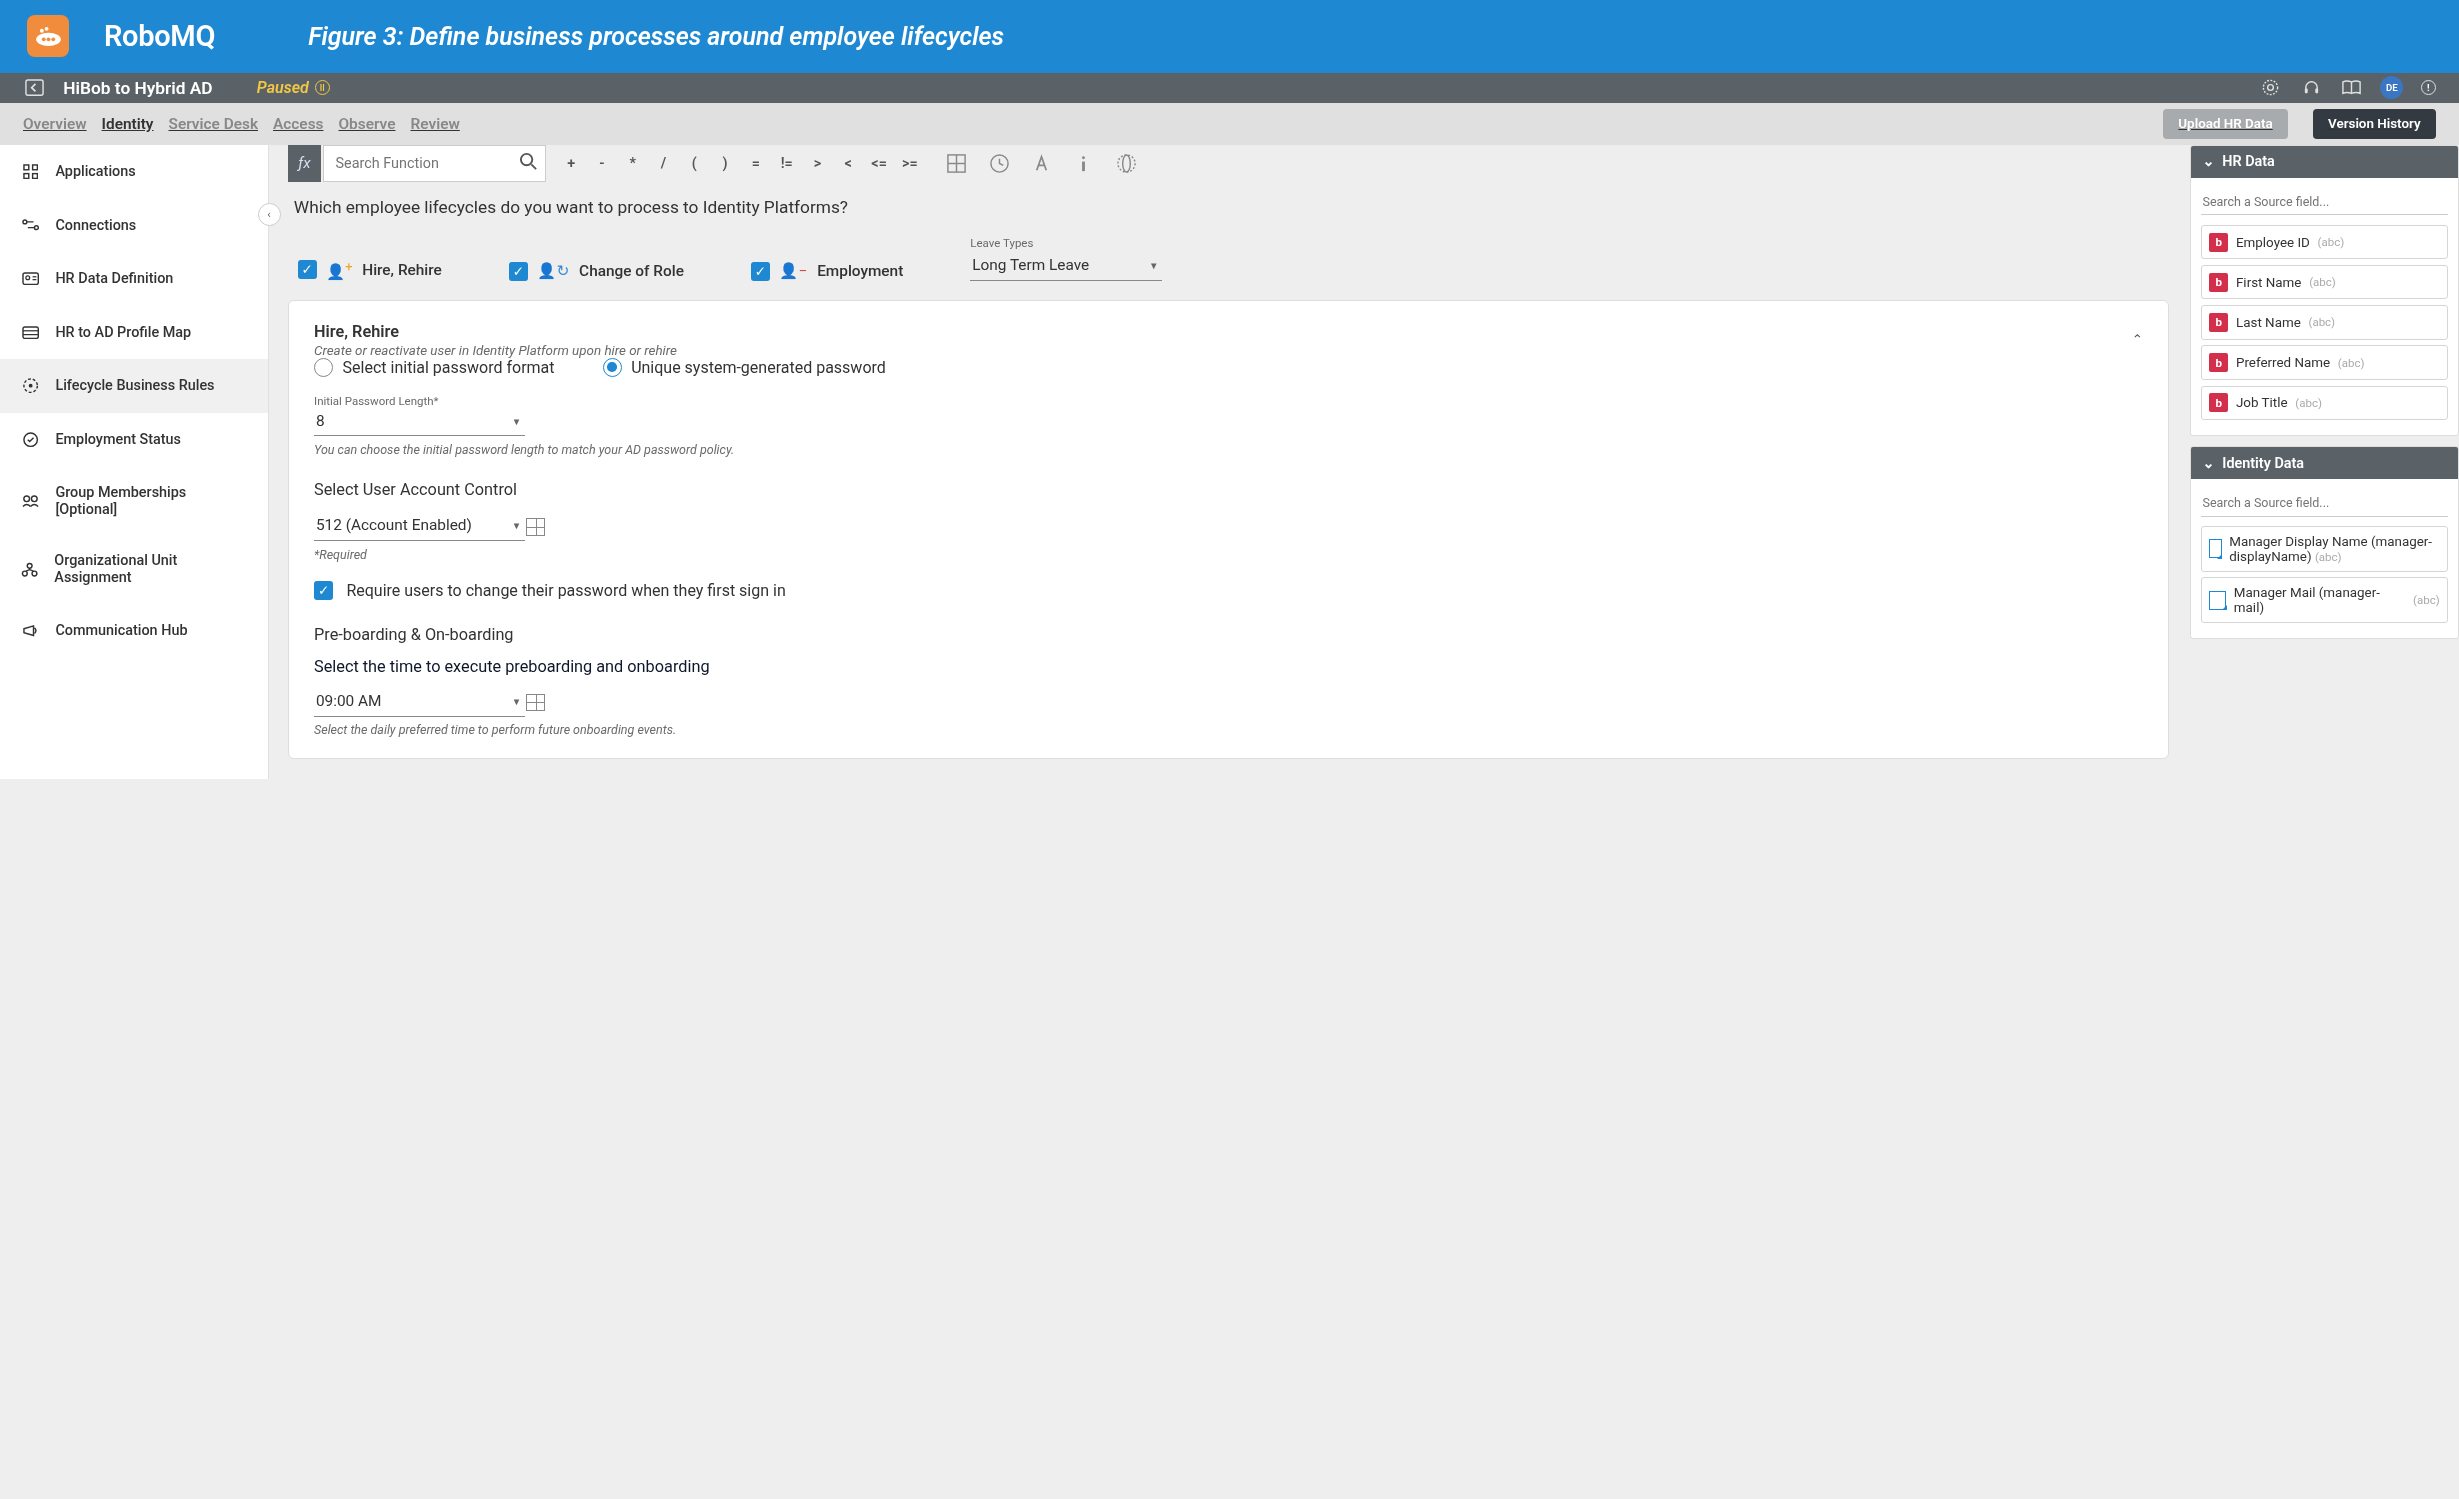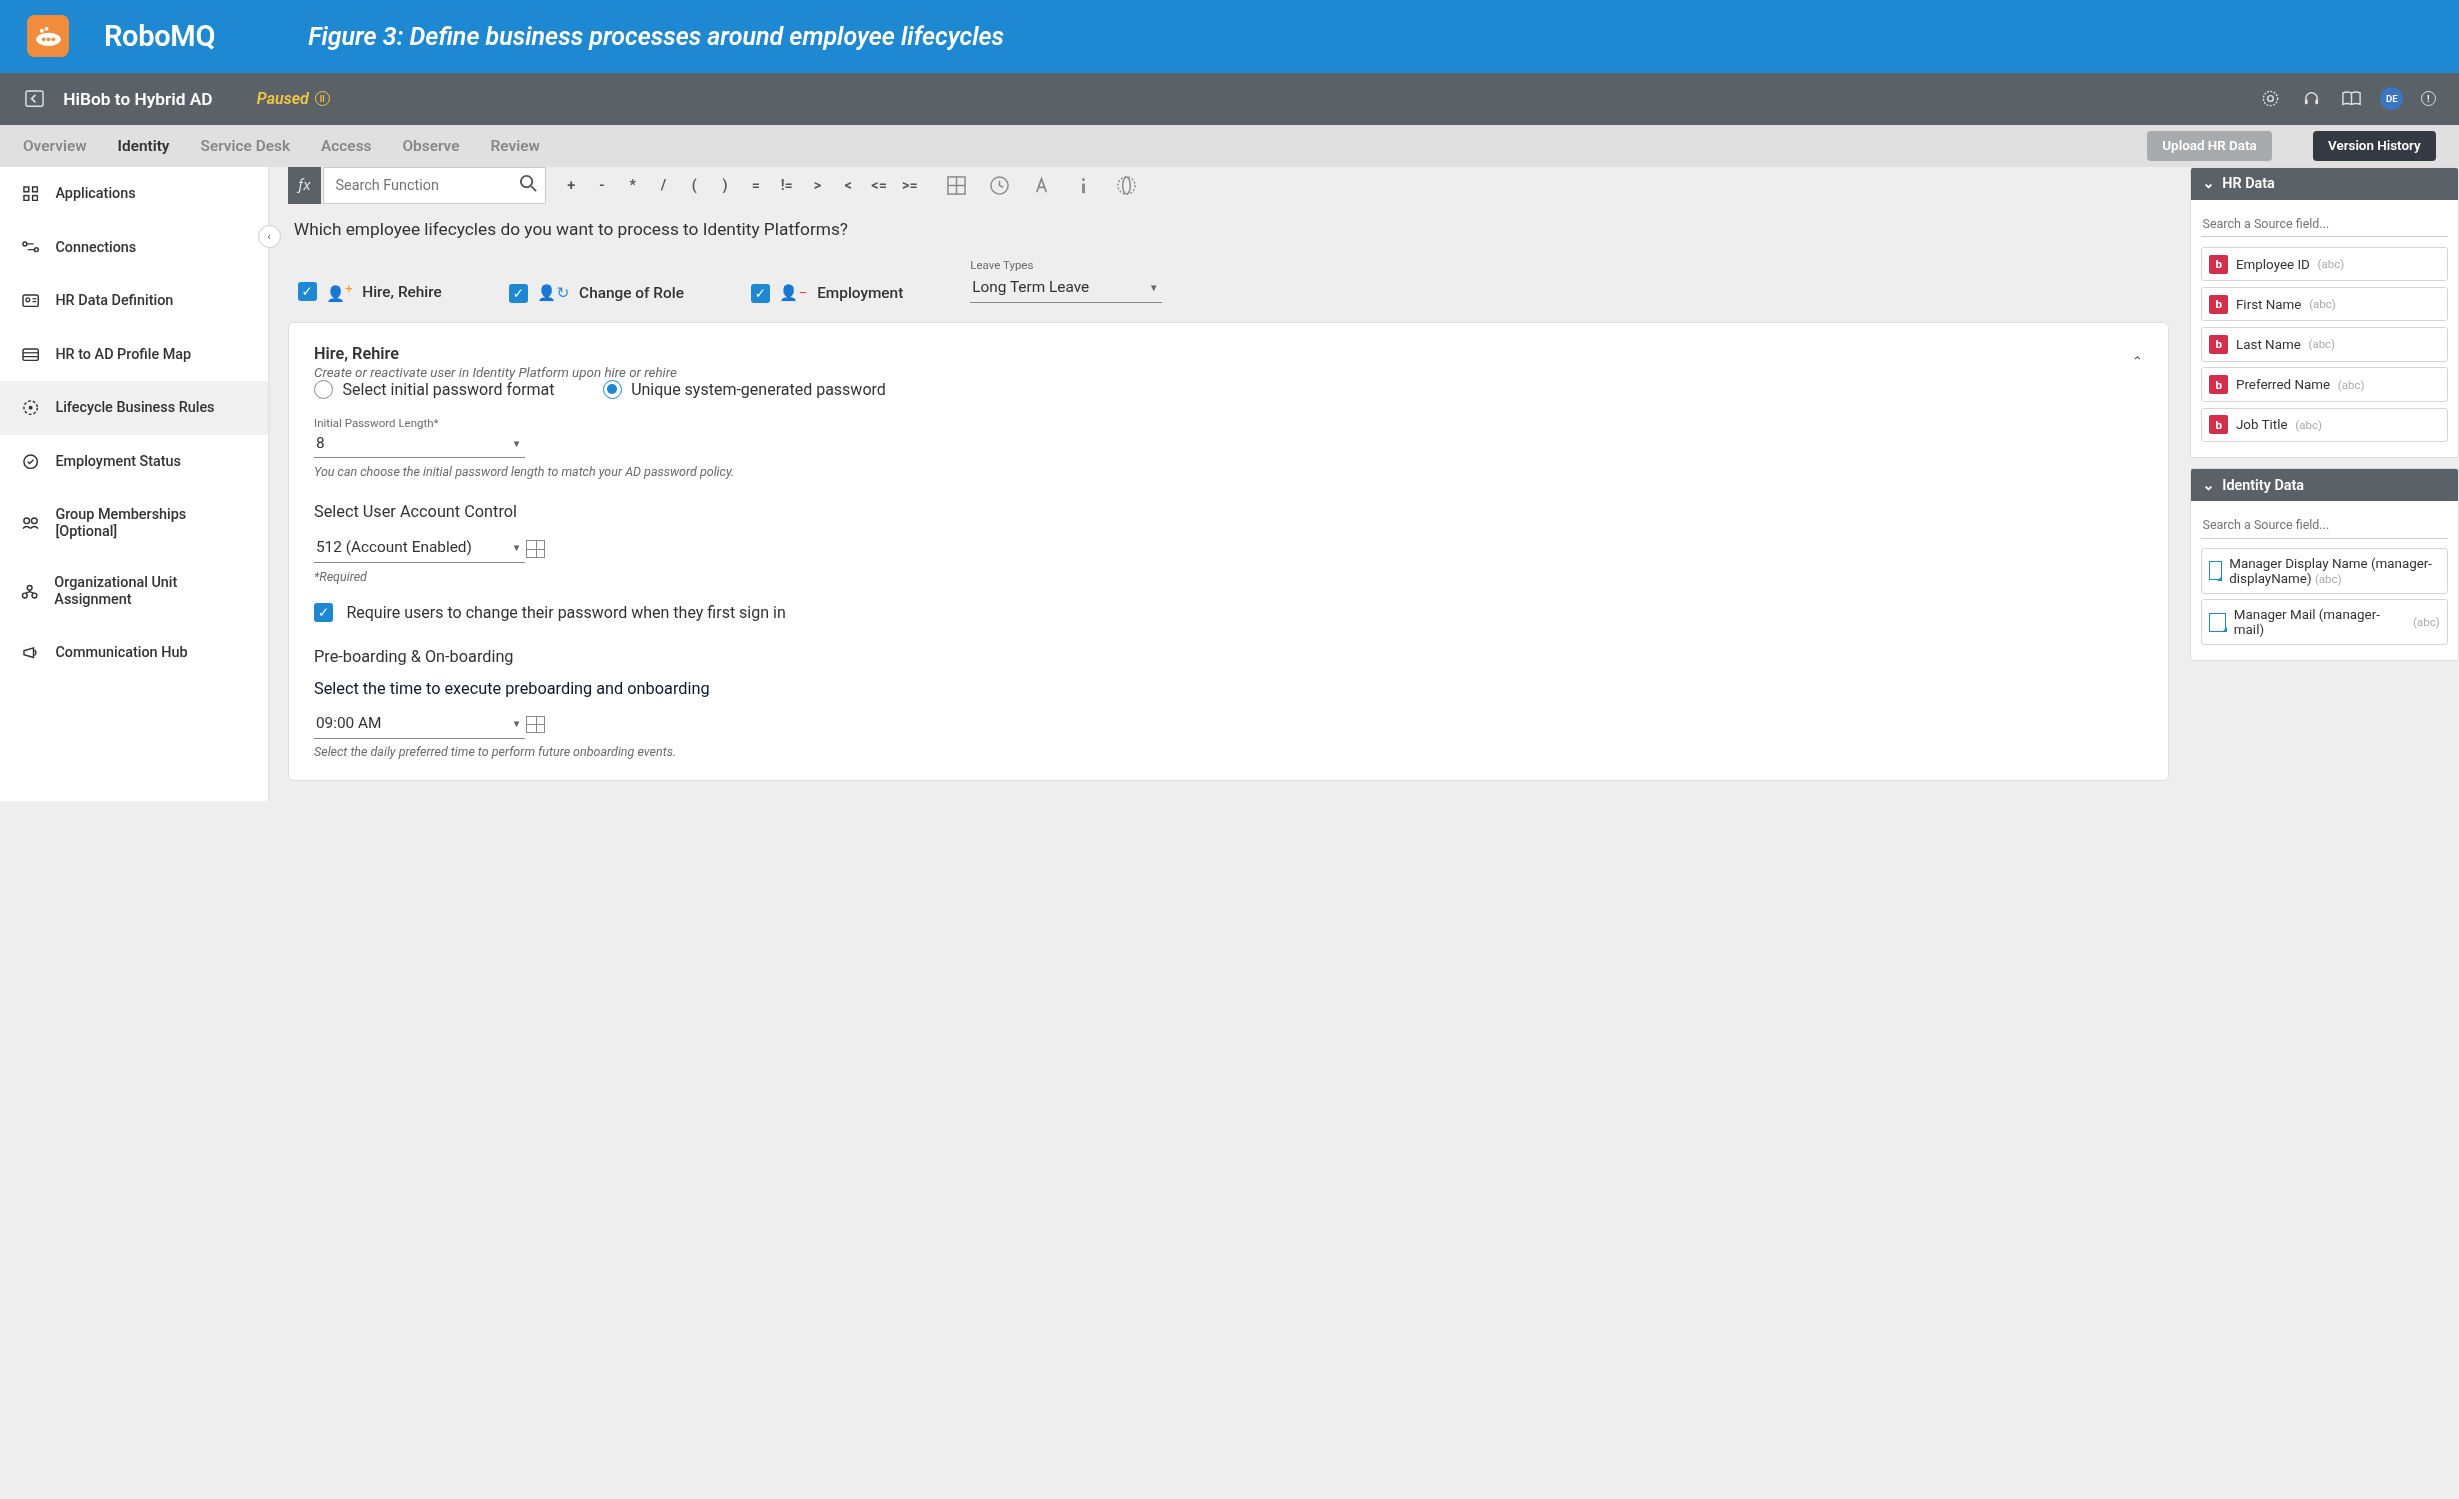--- a/index.html
+++ b/index.html
@@ -4,31 +4,31 @@
 <style>
 * { box-sizing: border-box; margin: 0; padding: 0; font-family: -apple-system, BlinkMacSystemFont, "Segoe UI", Roboto, Helvetica, Arial, sans-serif; }
 body { background: #eeeeee; color: #333; }
 
 .top-banner { background: #1e88d2; color: #fff; padding: 15.4px 27px; display: flex; align-items: center; gap: 35px; }
 .logo-box { width: 42px; height: 42px; background: #f08c3b; border-radius: 7.7px; display: flex; align-items: center; justify-content: center; }
 .logo-box svg { width: 29px; height: 21px; }
 .brand { font-size: 29px; font-weight: 600; letter-spacing: -0.3px; }
 .figure-title { font-size: 25px; font-style: italic; font-weight: 600; margin-left: 58px; }
 
-.app-bar { background: #5a6268; color: #fff; padding: 0 23px; height: 52px; display: flex; align-items: center; gap: 17.3px; position: relative; }
+.app-bar { background: #5a6268; color: #fff; padding: 0 23px; height: 30px; display: flex; align-items: center; gap: 17.3px; position: relative; }
 .app-bar .back { font-size: 17.3px; }
 .app-bar .title { font-size: 17.3px; font-weight: 600; }
 .app-bar .status { color: #f2c744; font-style: italic; font-weight: 600; display: flex; align-items: center; gap: 5.8px; margin-left: 27px; }
 .status-circle { width: 15.4px; height: 15.4px; border: 1.9px solid #f2c744; border-radius: 50%; display: inline-flex; align-items: center; justify-content: center; font-size: 8.6px; font-style: normal; }
 .app-bar .spacer { flex: 1; }
 .app-bar .icon-btn { width: 23px; height: 23px; display: flex; align-items: center; justify-content: center; color: #e0e0e0; cursor: pointer; }
 .app-bar .avatar { width: 23px; height: 23px; border-radius: 50%; background: #3a76c1; color: #fff; font-size: 9.6px; font-weight: 600; display: flex; align-items: center; justify-content: center; }
 .app-bar .info { width: 15.4px; height: 15.4px; border: 1.4px solid #e0e0e0; border-radius: 50%; display: flex; align-items: center; justify-content: center; font-size: 9.6px; font-weight: bold; }
 
-.tab-bar { background: #e0e0e0; padding: 8px 23px; display: flex; align-items: center; height: 42px; gap: 31px; }
+.tab-bar { background: #e0e0e0; padding: 8px 23px; display: flex; align-items: center; height: 42px; gap: 15px; text-decoration: underline; }
 .tab-bar .tab { color: #888; font-weight: 600; font-size: 15.4px; cursor: pointer; }
 .tab-bar .tab.active { color: #333; }
 .tab-bar .spacer { flex: 1; }
 .btn { padding: 7.7px 15.4px; border-radius: 3.8px; font-weight: 600; font-size: 13.4px; border: none; cursor: pointer; }
 .btn-gray { background: #a8abad; color: #fff; }
 .btn-dark { background: #333a42; color: #fff; }
 
 .workspace { display: flex; position: relative; }
 .side-nav { width: 269px; background: #fff; min-height: 634px; border-right: 1px solid #e0e0e0; }
 .side-item { padding: 17.3px 21px; display: flex; align-items: center; gap: 15.4px; font-size: 14.4px; font-weight: 500; color: #333; cursor: pointer; }

